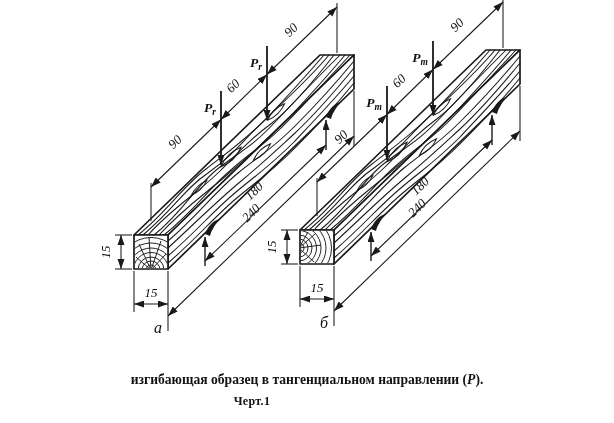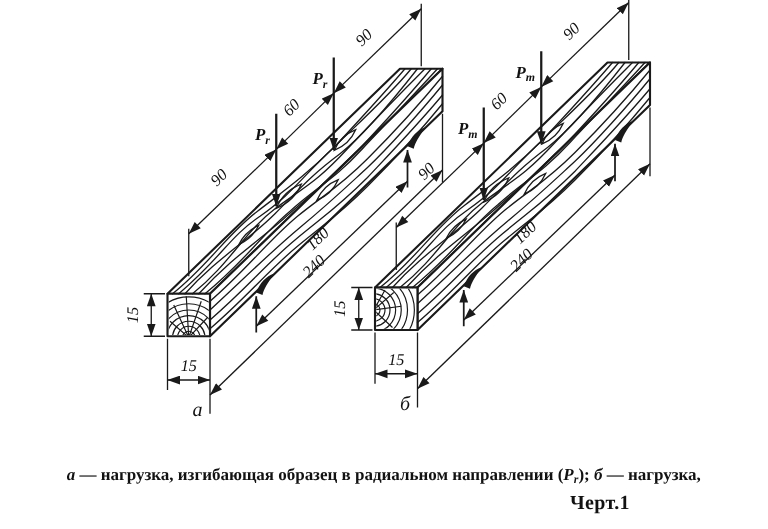--- a/index.html
+++ b/index.html
@@ -16,22 +16,22 @@
   .flag{fill:#1a1a1a;stroke:none;}
   .dt{font-family:"Liberation Serif",serif;font-style:italic;font-size:13px;fill:#111;text-anchor:middle;}
   .pl{font-family:"Liberation Serif",serif;font-style:italic;font-size:13.5px;font-weight:bold;fill:#111;text-anchor:end;}
   .ps{font-size:9.5px;}
   .sl{font-family:"Liberation Serif",serif;font-style:italic;font-size:16px;fill:#111;text-anchor:middle;}
   
   #caption{position:absolute;left:0;top:341px;width:614px;text-align:center;
            font-size:13.6px;font-weight:bold;line-height:15.5px;white-space:pre-wrap;}
   #caption i{font-style:italic;}
   #caption sub{font-size:9.5px;vertical-align:-2px;}
-  #figno{position:absolute;left:0;top:394px;width:504px;text-align:right;
-         font-size:16px;font-weight:600;letter-spacing:.3px;}
+  #figno{position:absolute;left:0;top:394px;width:504px;text-align:center;
+         font-size:12px;font-weight:600;letter-spacing:.3px;}
 </style>
 </head>
 <body>
 
 <div id="page">
 
 <svg id="fig" width="614" height="342" viewBox="0 0 614 342">
   <defs>
     <marker id="mE" markerUnits="userSpaceOnUse" markerWidth="11" markerHeight="8" refX="10" refY="3.5" orient="auto">
           <polygon points="0,0 10,3.5 0,7" fill="#1a1a1a"></polygon>
@@ -160,19 +160,18 @@
       <text class="dt" x="276" y="247" transform="rotate(-90 276 247)">15</text>
       <text class="dt" x="317" y="292">15</text>
       <text class="pl" x="382" y="107"><tspan>P</tspan><tspan class="ps" dy="3">т</tspan></text>
       <text class="pl" x="428" y="62"><tspan>P</tspan><tspan class="ps" dy="3">т</tspan></text>
       <text class="sl" x="324" y="328">б</text>
     </g>
   </g>
 </svg>
 
 <div id="caption">
-  <div><i>а</i><span> — нагрузка, изгибающая образец в радиальном направлении (</span><i>P</i><sub><i>r</i></sub><span>); </span><i>б</i><span> — нагрузка,</span></div>
   <div><span>изгибающая образец в тангенциальном направлении (</span><i>P</i><span>).</span></div>
 </div>
 
 <div id="figno">Черт.1</div>
 
 </div>
 
 </body></html>

